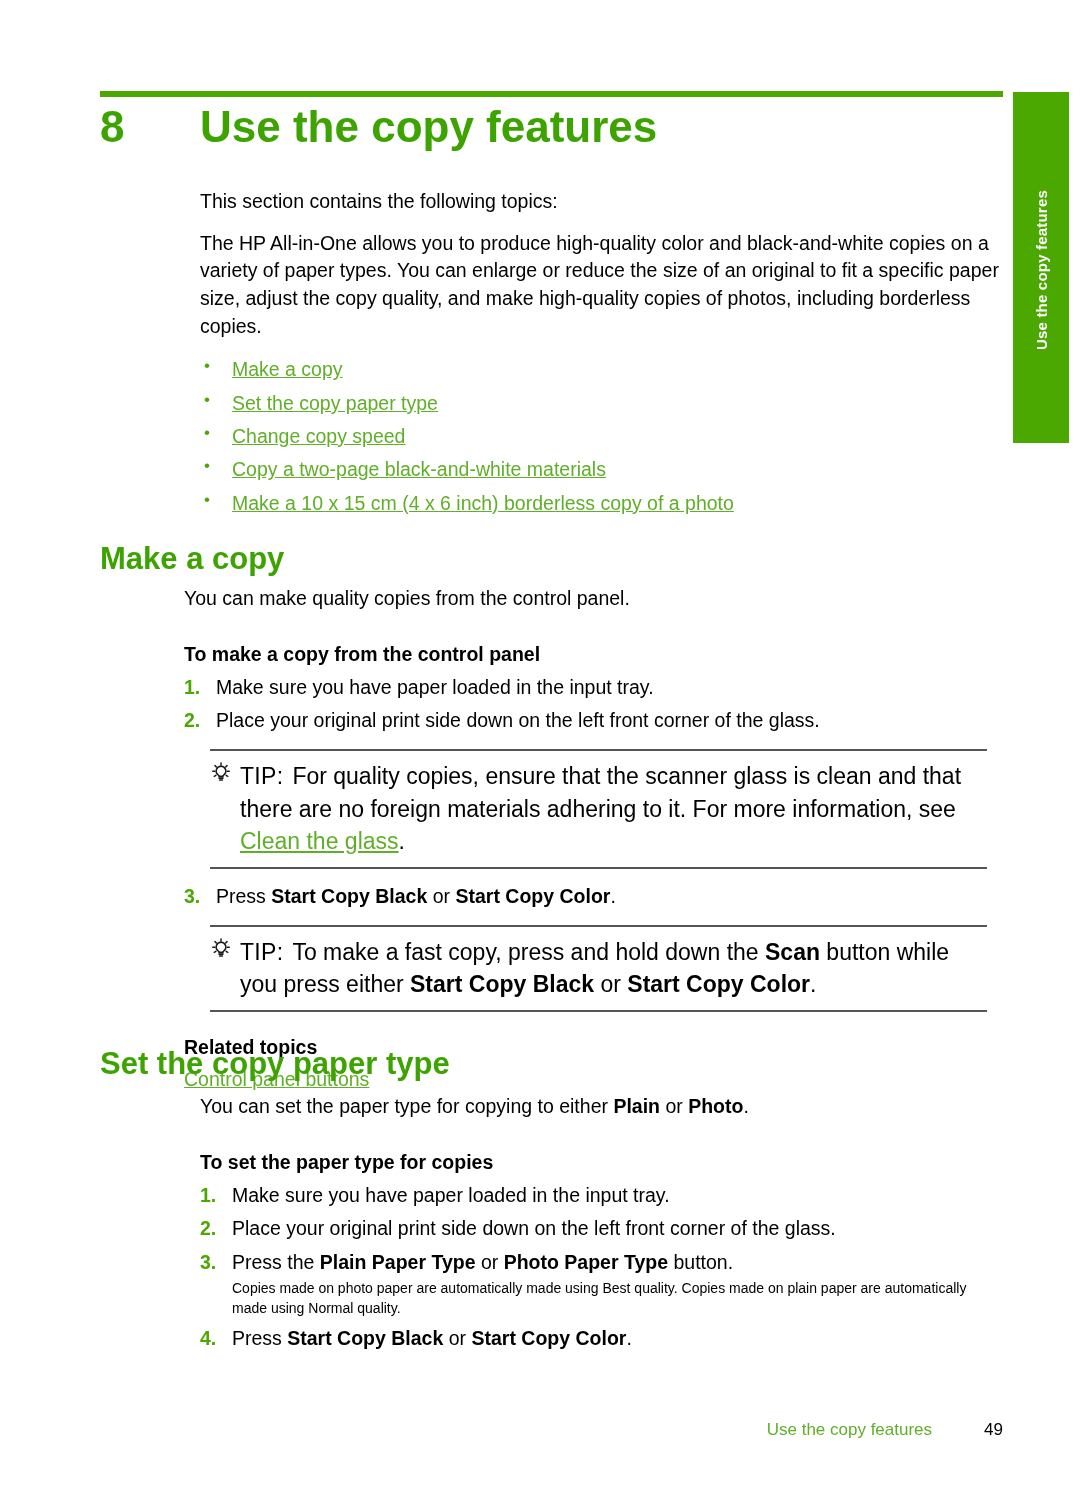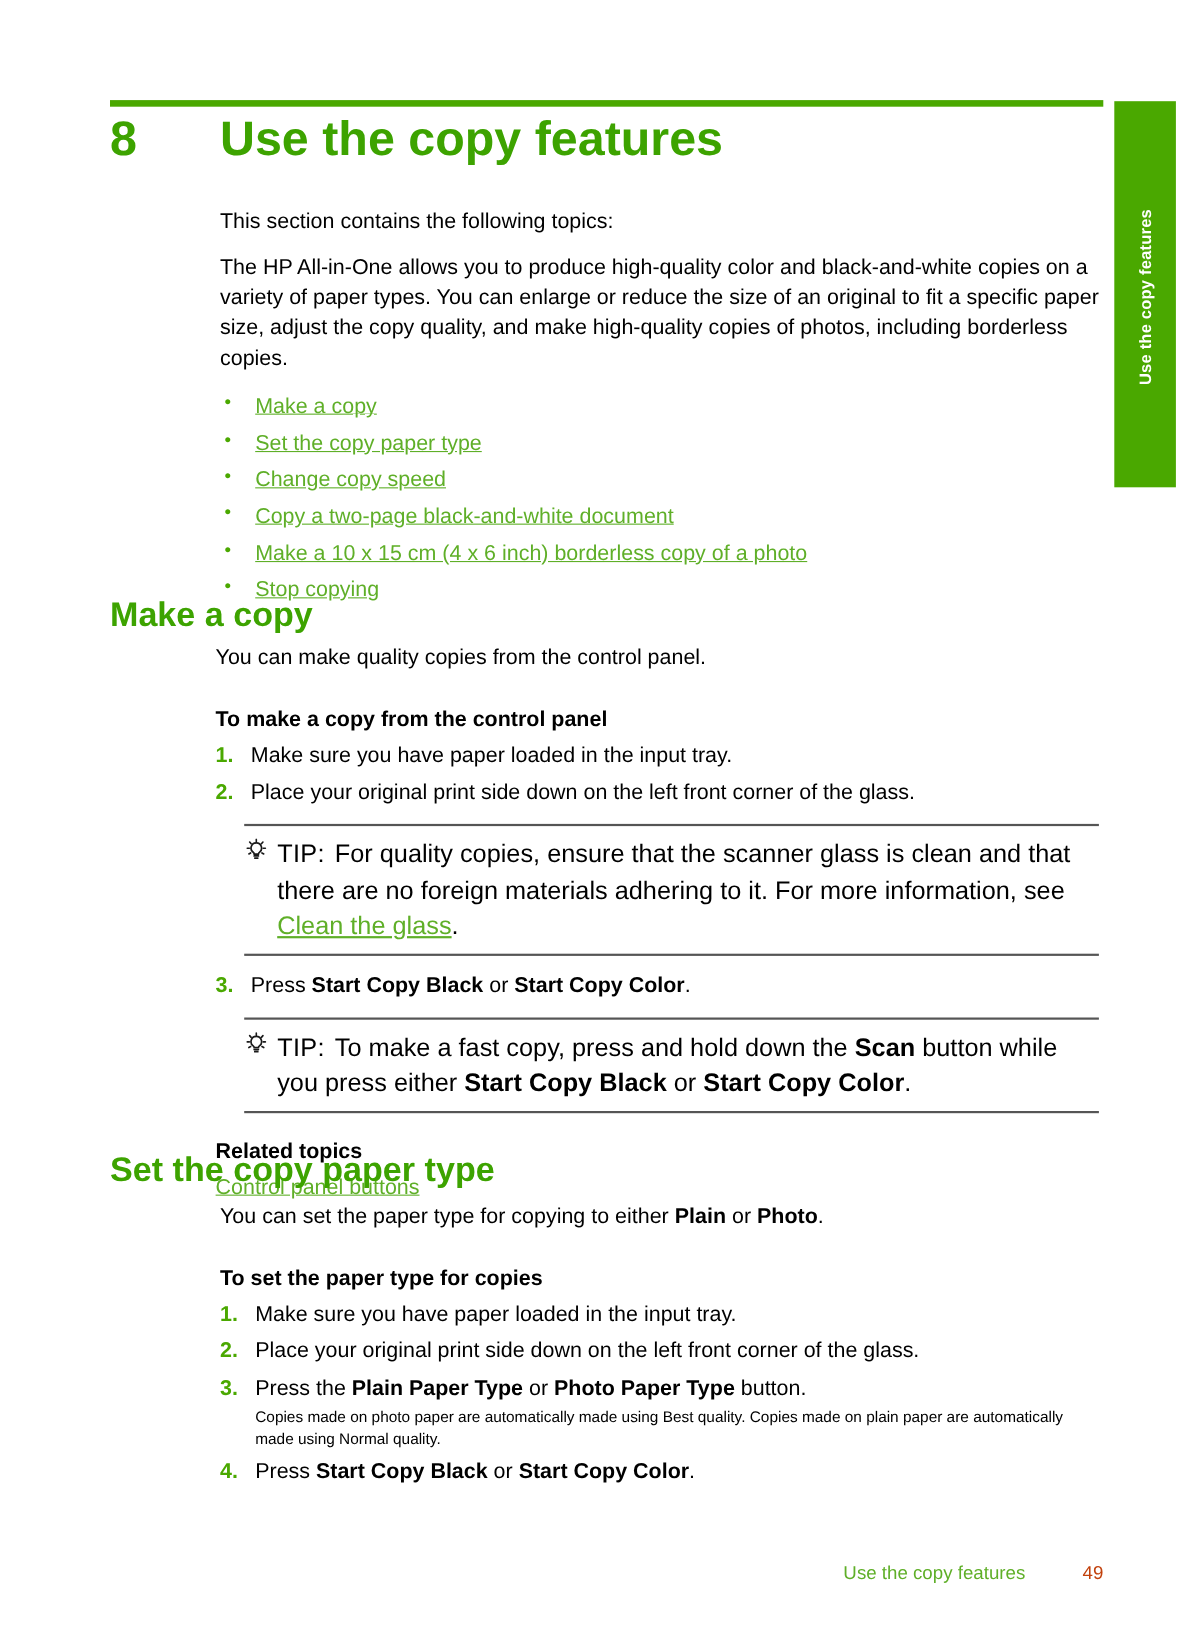--- a/index.html
+++ b/index.html
@@ -199,21 +199,21 @@
     left: 0;
     top: 1420px;
     width: 1003px;
     display: flex;
     justify-content: flex-end;
     align-items: baseline;
     font-size: 17px;
     color: #5faf28;
   }
   .footer-title { margin-right: 52px; }
-  .footer-page { font-size: 17px; color: #c2410c; }
+  .footer-page { font-size: 17px; color: #000000; }
 </style>
 </head>
 <body>
 
 <div class="page">
 
   <div class="side-tab">
     <span class="side-tab-label">Use the copy features</span>
   </div>
 
@@ -227,31 +227,30 @@
   <div class="content">
 
     <p class="body tight">This section contains the following topics:</p>
 
     <p class="body">The HP All-in-One allows you to produce high-quality color and black-and-white copies on a variety of paper types. You can enlarge or reduce the size of an original to fit a specific paper size, adjust the copy quality, and make high-quality copies of photos, including borderless copies.</p>
 
     <ul class="topics">
       <li><a class="xref">Make a copy</a></li>
       <li><a class="xref">Set the copy paper type</a></li>
       <li><a class="xref">Change copy speed</a></li>
-      <li><a class="xref">Copy a two-page black-and-white document</a></li>
+      <li><a class="xref">Copy a two-page black-and-white materials</a></li>
       <li><a class="xref">Make a 10 x 15 cm (4 x 6 inch) borderless copy of a photo</a></li>
-      <li><a class="xref">Stop copying</a></li>
     </ul>
   </div>
 
   <div style="position:absolute; left:100px; top:542px; width:903px;">
     <h2 class="section">Make a copy</h2>
   </div>
 
-  <div style="position:absolute; left:196px; top:585px; width:803px;">
+  <div style="position:absolute; left:184px; top:585px; width:803px;">
     <p class="body" style="margin-bottom:30px;">You can make quality copies from the control panel.</p>
 
     <div class="proc-head">To make a copy from the control panel</div>
 
     <ol class="steps">
       <li><span>Make sure you have paper loaded in the input tray.</span></li>
       <li><span>Place your original print side down on the left front corner of the glass.</span></li>
     </ol>
 
     <div class="tip">

